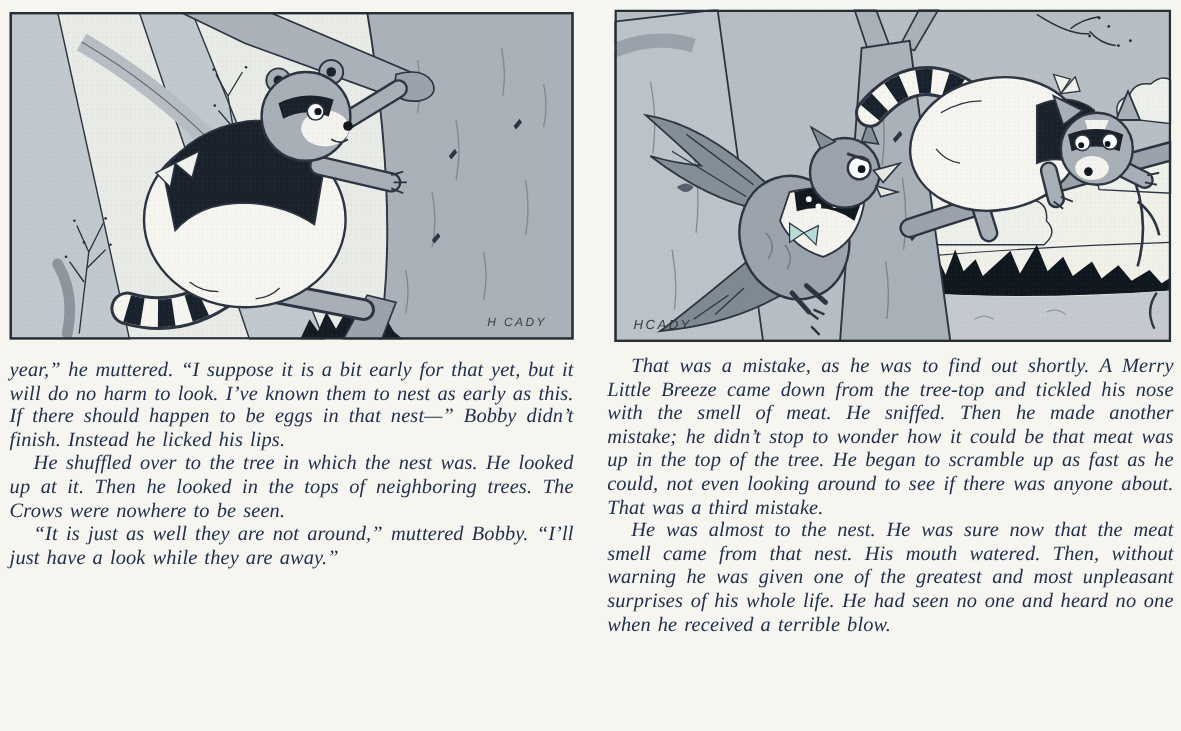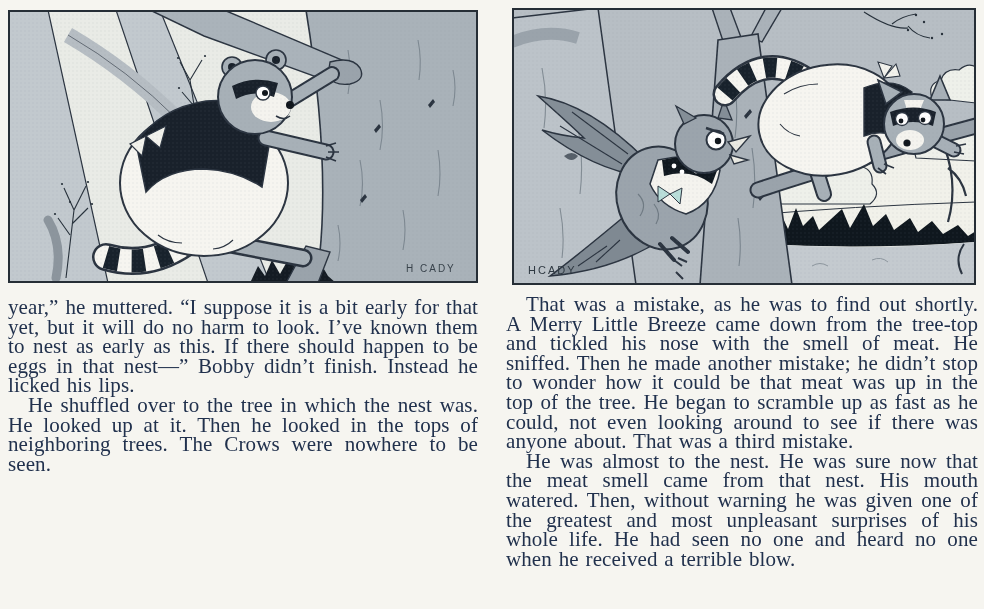--- a/index.html
+++ b/index.html
@@ -2,31 +2,31 @@
 <html><head>
 <meta charset="utf-8">
 <style>
   html,body{margin:0;padding:0;}
   body{
     width:984px;height:609px;overflow:hidden;
     background:#f6f5f0;
     font-family:"Liberation Serif", serif;
     color:#21314d;
   }
-  .spread{display:flex;padding:8px 6px 0 8px;gap:28px;}
+  .spread{display:flex;padding:8px 6px 0 8px;gap:28px;font-style:italic;}
   .col{width:470px;}
   .col.right-col{width:474px;}
   figure{margin:0;}
   .col.left-col figure{margin:2px 0 15px 0;}
   .col.right-col figure{margin:0 0 10px 6px;}
   svg.illo{display:block;}
   .textblock p{
     margin:0;
     text-align:justify;
-    font-size:21px;
+    font-size:17px;
     line-height:19.6px;
     letter-spacing:0.1px;
     word-spacing:1.5px;
   }
   .textblock p.ind{text-indent:20px;}
 </style>
 </head>
 <body>
 
 <div class="spread">
@@ -136,20 +136,21 @@
 
         <rect x="0" y="0" width="470" height="273" fill="url(#dotsL)" opacity="0.16"></rect>
         <rect x="1" y="1" width="468" height="271" fill="none" stroke="#262e36" stroke-width="2"></rect>
         <text x="398" y="262" font-family="Liberation Sans, sans-serif" font-size="10" letter-spacing="2" fill="#39434c">H CADY</text>
       </svg>
     </figure>
 
     <div class="textblock">
       <p>year,” he muttered.  “I suppose it is a bit early for that yet, but it will do no harm to look.  I’ve known them to nest as early as this.   If there should happen to be eggs in that nest—” Bobby didn’t finish.  Instead he licked his lips.</p>
       <p class="ind">He shuffled over to the tree in which the nest was.  He looked up at it.  Then he looked in the tops of neighboring trees.  The Crows were nowhere to be seen.</p>
+      <p class="ind">“It is just as well they are not around,” muttered Bobby. “I’ll just have a look while they are away.”</p>
     </div>
   </div>
 
   <div class="col right-col">
 
     <figure>
       <svg class="illo" width="464" height="277" viewBox="0 0 464 277">
         <defs>
           <pattern id="dotsR" width="4" height="4" patternUnits="userSpaceOnUse">
             <circle cx="1" cy="1" r="0.65" fill="#7e8892"></circle>

